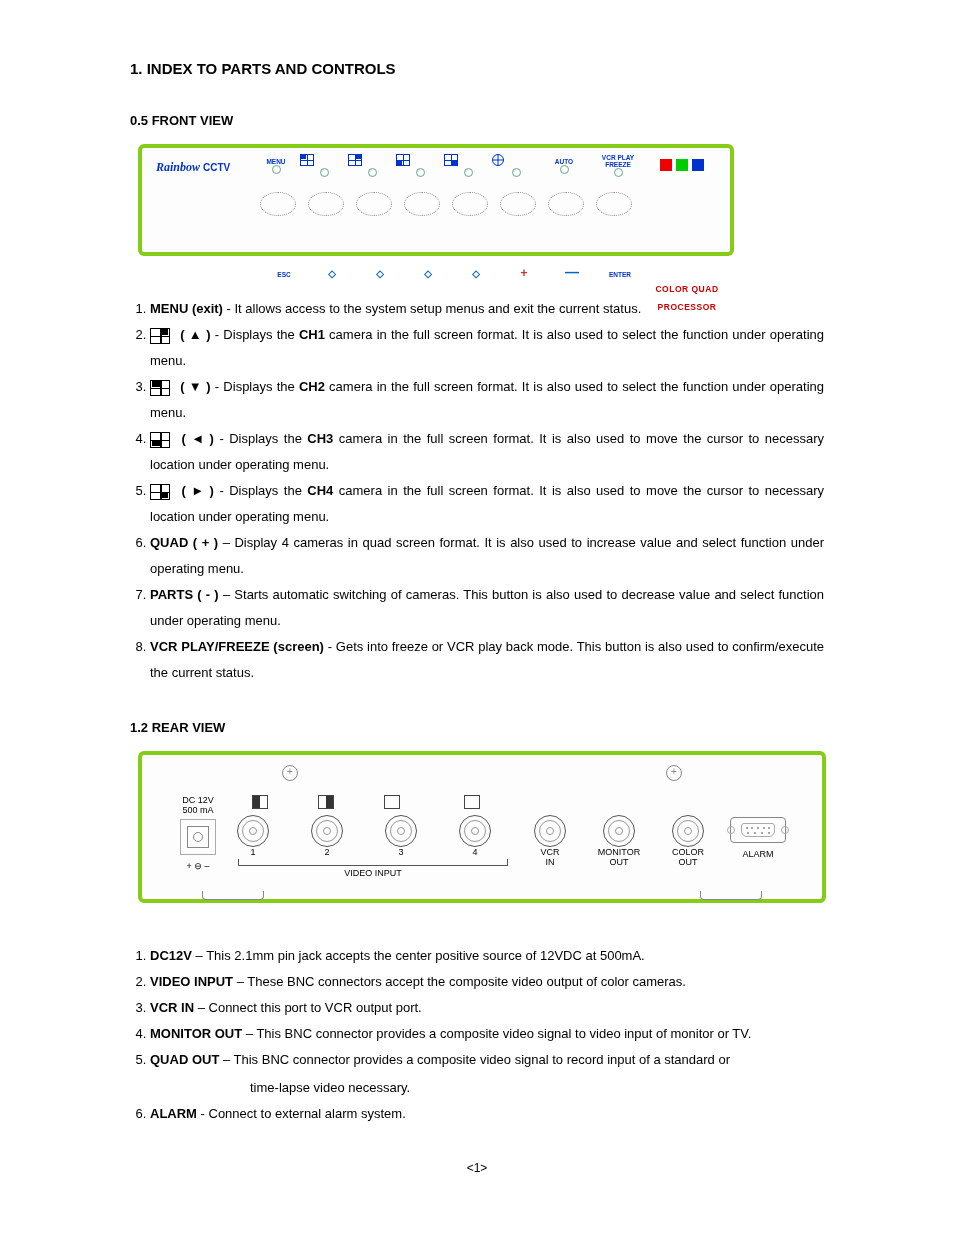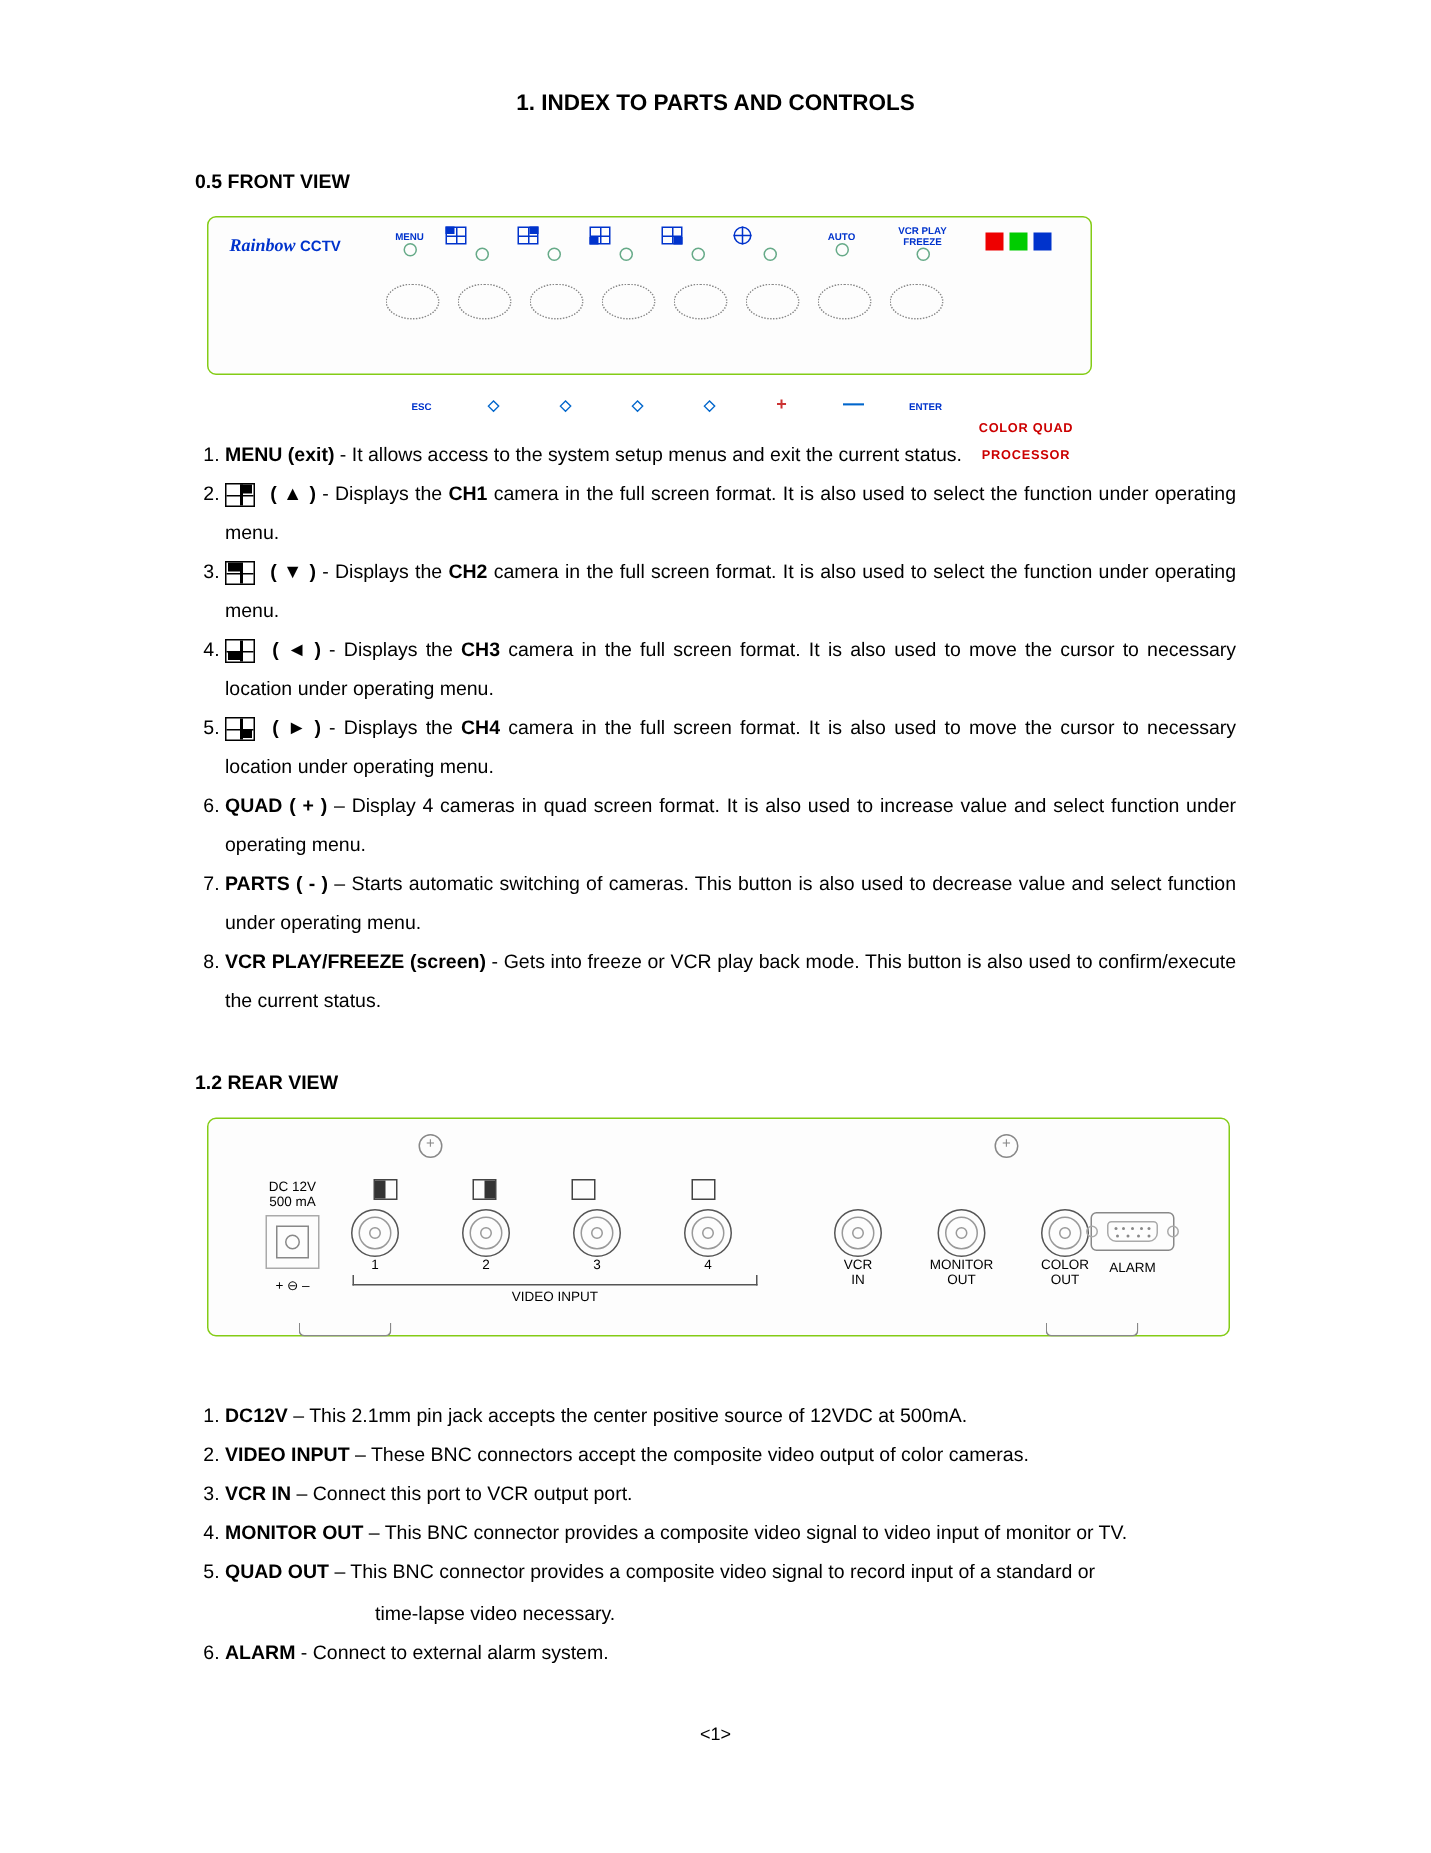--- a/index.html
+++ b/index.html
@@ -10,29 +10,28 @@
     color: #000;
     width: 954px;
   }
   .page {
     padding: 60px 130px 40px 130px;
   }
   h1.section-title {
     font-size: 15px;
     font-weight: bold;
     margin: 0 0 36px 0;
-    text-align: center;
   }
   h2.subsection {
     font-size: 13px;
     font-weight: bold;
     margin: 0 0 16px 0;
   }
   .panel {
-    border: 1px solid #84cc16;
+    border: 4px solid #84cc16;
     border-radius: 6px;
     background: #fdfdfd;
     position: relative;
     margin-bottom: 40px;
   }
   
   .front-panel {
     height: 104px;
     width: 588px;
     margin-left: 8px;
@@ -344,21 +343,21 @@
       <div class="rear-col" style="width:42px">
           <div class="bnc"></div>
           <div class="rear-label">4</div>
         </div>
     </div>
     <div style="position:absolute; left:96px; top:104px; width:270px;">
       <div class="bracket"></div>
       <div class="rear-label" style="margin-top:2px">VIDEO  INPUT</div>
     </div>
 
-    <div style="position:absolute; left:409px; top:60px; display:flex; gap:18px;align-items:center;">
+    <div style="position:absolute; left:384px; top:60px; display:flex; gap:18px;align-items:center;">
       <div class="rear-col" style="width:48px">
           <div class="bnc"></div>
           <div class="rear-label" style="white-space:pre">VCR
 IN</div>
         </div>
       <div class="rear-col" style="width:54px">
           <div class="bnc"></div>
           <div class="rear-label" style="white-space:pre">MONITOR
 OUT</div>
         </div>

